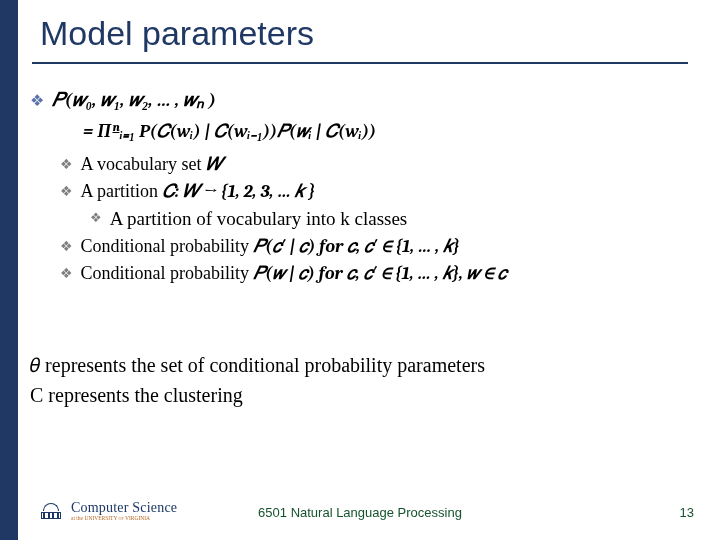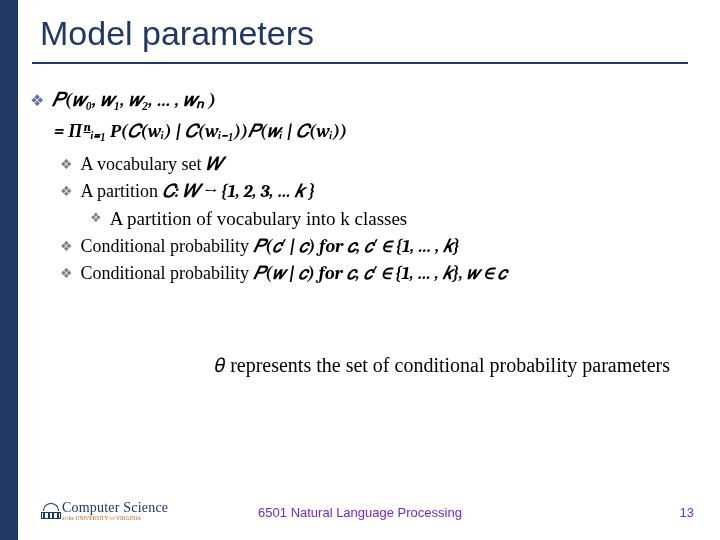--- a/index.html
+++ b/index.html
@@ -17,27 +17,27 @@
   .b3 { color: #7f7f7f; font-size: 13px; margin-top: 2px; }
   .txt { font-family: 'Times New Roman', serif; font-size: 19px; line-height: 1.35; }
   .txt2 { font-family: 'Times New Roman', serif; font-size: 18px; }
   .txt3 { font-family: 'Times New Roman', serif; font-size: 19px; }
   .indent1 { margin-left: 0px; }
   .indent-eq { margin-left: 24px; margin-top: 6px; margin-bottom: 10px; }
   .indent2 { margin-left: 30px; }
   .indent3 { margin-left: 60px; }
   .ital { font-style: italic; font-family: 'Cambria', 'Times New Roman', serif; font-weight: bold; }
 
-  .summary { position: absolute; left: 30px; top: 350px; width: 640px; font-family: 'Times New Roman', serif; font-size: 20px; line-height: 1.5; text-align: right; }
+  .summary { position: absolute; left: 30px; top: 350px; width: 640px; font-family: 'Times New Roman', serif; font-size: 20px; line-height: 1.5; }
 
   .footer { position: absolute; left: 0; bottom: 10px; width: 720px; height: 40px; }
-  .course { position: absolute; left: 0; width: 720px; text-align: center; bottom: 10px; font-size: 13px; color: #6d28d9; font-family: Arial, sans-serif; }
-  .pagenum { position: absolute; right: 26px; bottom: 10px; font-size: 13px; color: #6d28d9; font-family: Arial, sans-serif; }
+  .course { position: absolute; left: 0; width: 720px; text-align: center; bottom: 10px; font-size: 13px; color: #14532d; font-family: Arial, sans-serif; }
+  .pagenum { position: absolute; right: 26px; bottom: 10px; font-size: 13px; color: #14532d; font-family: Arial, sans-serif; }
 
-  .logo { position: absolute; left: 40px; bottom: 8px; display: flex; align-items: center; gap: 0; }
+  .logo { position: absolute; left: 40px; bottom: 8px; display: flex; align-items: center; gap: 9px; }
   .logo-mark { width: 22px; height: 22px; display: flex; flex-direction: column; align-items: center; justify-content: center; }
   .logo-mark .dome { width: 16px; height: 8px; border: 1.2px solid #1c3766; border-bottom: none; border-top-left-radius: 16px; border-top-right-radius: 16px; background: #fff; }
   .logo-mark .base { width: 20px; height: 7px; border: 1.2px solid #1c3766; margin-top: 1px; background: #fff; display:flex; justify-content: space-around; align-items:flex-end;}
   .logo-mark .col { width:2px; height:5px; background:#1c3766; }
   .logo-text { display: flex; flex-direction: column; line-height: 1; }
   .logo-text .main { font-family: 'Times New Roman', serif; font-size: 14px; color: #1c3766; letter-spacing: 0.2px; }
   .logo-text .sub { font-family: 'Times New Roman', serif; font-size: 5.5px; color: #b96a26; margin-top: 1px; }
   .logo-text .sub .uva { font-variant: small-caps; }
 </style>
 </head>
@@ -49,21 +49,21 @@
   <div class="title-underline"></div>
 
   <div class="content">
 
     <div class="row indent1">
       <span class="bullet b1">❖</span>
       <span class="txt ital">𝑃(𝑤₀, 𝑤₁, 𝑤₂, … , 𝑤ₙ )</span>
     </div>
 
     <div class="row indent-eq">
-      <span class="txt ital" style="font-size:18px;">= Πⁿᵢ₌₁ P(𝐶(wᵢ) | 𝐶(wᵢ₋₁))𝑃(𝑤ᵢ | 𝐶(wᵢ))</span>
+      <span class="txt ital" style="font-size:18px;margin-left:29px;">= Πⁿᵢ₌₁ P(𝐶(wᵢ) | 𝐶(wᵢ₋₁))𝑃(𝑤ᵢ | 𝐶(wᵢ))</span>
     </div>
 
     <div class="row indent2">
       <span class="bullet b2">❖</span>
       <span class="txt2">
         <span>A vocabulary set </span><span class="ital">𝑊</span>
       </span>
     </div>
 
     <div class="row indent2">
@@ -89,20 +89,21 @@
       <span class="bullet b2">❖</span>
       <span class="txt2">
         <span>Conditional probability </span><span class="ital">𝑃(𝑤 | 𝑐)</span><span class="ital"> for 𝑐, 𝑐′ ∈ {1, … , 𝑘}, 𝑤 ∈ 𝑐</span>
       </span>
     </div>
 
   </div>
 
   <div class="summary">
     <div>𝜃 represents the  set of conditional probability parameters</div>
+    <div>C represents the clustering</div>
   </div>
 
   <div class="footer">
     <div class="logo">
       <div class="logo-mark">
         <div class="dome"></div>
         <div class="base">
             <div class="col"></div>
             <div class="col"></div>
             <div class="col"></div>

